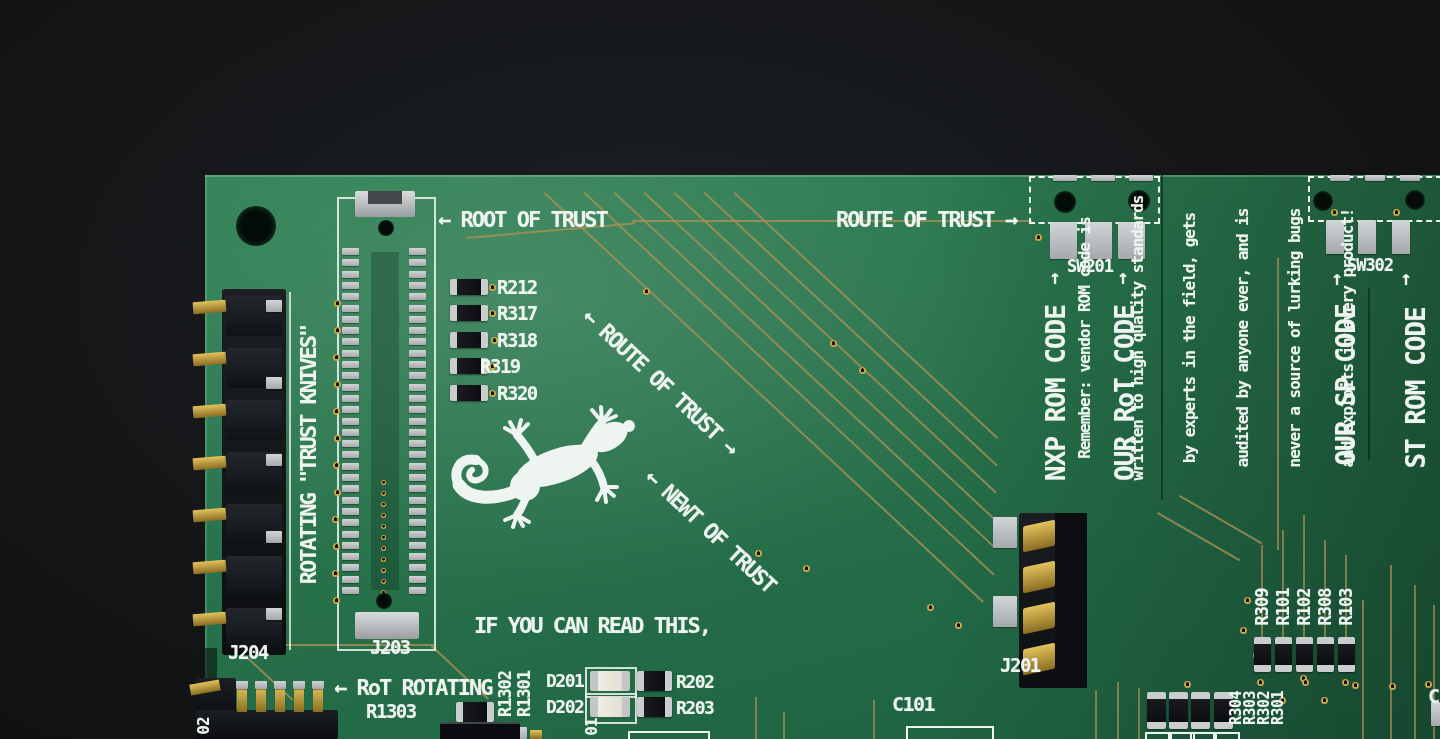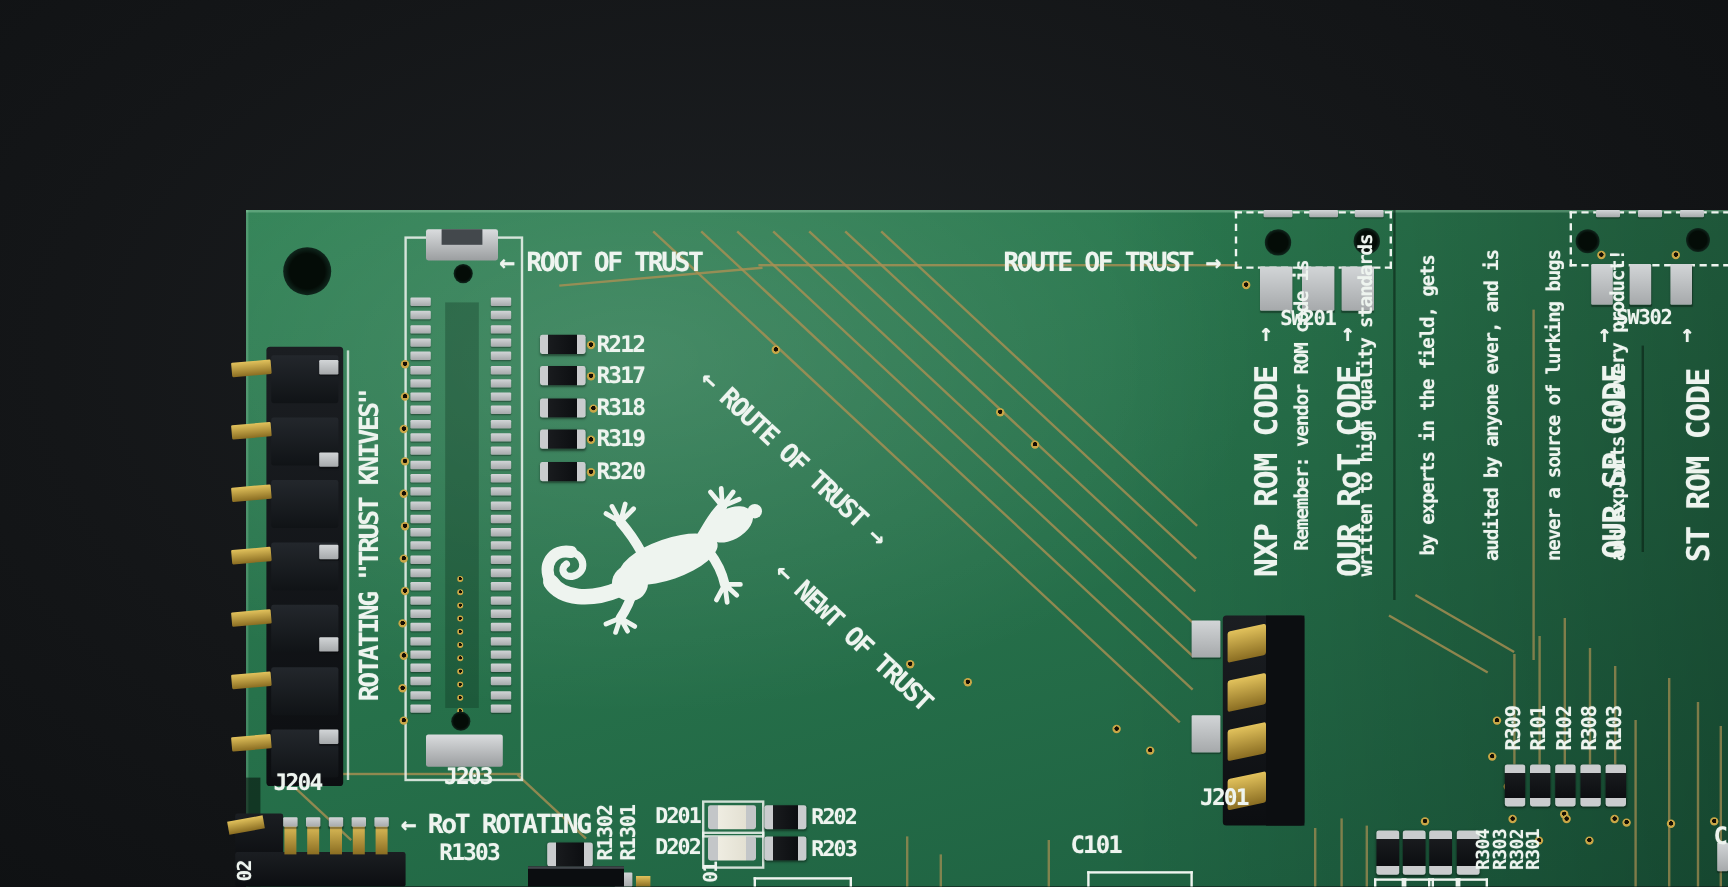--- a/index.html
+++ b/index.html
@@ -117,26 +117,27 @@
       <path d="M172,84 L165,97 M172,84 L174,99 M172,84 L182,93 M172,84 L185,84" fill="none" stroke-width="4"></path>
 
       <path d="M103,58 C97,47 92,40 85,32" fill="none" stroke-width="8"></path>
       <path d="M85,32 L73,25 M85,32 L78,19 M85,32 L89,17 M85,32 L96,21" fill="none" stroke-width="4"></path>
 
       <path d="M97,85 C94,96 90,105 85,112" fill="none" stroke-width="8"></path>
       <path d="M85,112 L73,117 M85,112 L81,124 M85,112 L91,123 M85,112 L97,119" fill="none" stroke-width="4"></path>
     </g>
   </svg>
 
-  <div class="silk t22" style="left:416px;top:208px;">← ROOT OF TRUST</div>
+  <div class="silk t22" style="left:438px;top:208px;">← ROOT OF TRUST</div>
   <div class="silk t22" style="left:836px;top:208px;">ROUTE OF TRUST →</div>
   <div class="silk t22 diag" style="left:660px;top:382px;">← ROUTE OF TRUST →</div>
   <div class="silk t22 diag" style="left:710px;top:531px;">← NEWT OF TRUST</div>
 
   <div class="silk t22" style="left:592px;top:568px;transform:translateX(-50%);text-align:center;line-height:23px;">
+    <div>IF YOU CAN READ THIS,</div>
   </div>
 
   <div class="silk t22 rotccw" style="left:309px;top:455px;">ROTATING "TRUST KNIVES"</div>
   <div class="silk t22" style="left:334px;top:676px;">← RoT ROTATING</div>
 
   <div class="silk t16 rotccw" style="left:1216px;top:338px;width:312px;text-align:center;line-height:17.5px;">
     <div>Remember: vendor ROM code is</div>
     <div>written to high quality standards</div>
     <div>by experts in the field, gets</div>
     <div>audited by anyone ever, and is</div>
@@ -151,21 +152,21 @@
   <div class="silk" style="left:1331px;top:268px;font-size:20px;">↑</div>
   <div class="silk t26 rotccw" style="left:1346px;top:385px;">OUR SP CODE</div>
   <div class="silk" style="left:1400px;top:268px;font-size:20px;">↑</div>
   <div class="silk t26 rotccw" style="left:1416px;top:388px;">ST ROM CODE</div>
 
   <div class="silk t17 cc" style="left:1090px;top:266px;">SW201</div>
   <div class="silk t17 cc" style="left:1370px;top:265px;">SW302</div>
   <div class="silk" style="left:497px;top:277px;">R212</div>
   <div class="silk" style="left:497px;top:303px;">R317</div>
   <div class="silk" style="left:497px;top:330px;">R318</div>
-  <div class="silk" style="left:497px;top:356px;">R319</div>
+  <div class="silk" style="left:480px;top:356px;">R319</div>
   <div class="silk" style="left:497px;top:383px;">R320</div>
   <div class="silk" style="left:370px;top:637px;">J203</div>
   <div class="silk" style="left:228px;top:642px;z-index:5;">J204</div>
   <div class="silk" style="left:1000px;top:655px;z-index:6;">J201</div>
   <div class="silk t16 rotccw" style="left:204px;top:726px;z-index:6;">02</div>
   <div class="silk" style="left:366px;top:701px;">R1303</div>
   <div class="silk t17 rotccw" style="left:505px;top:694px;">R1302</div>
   <div class="silk t17 rotccw" style="left:524px;top:694px;">R1301</div>
   <div class="silk" style="left:546px;top:671px;font-size:18px;">D201</div>
   <div class="silk" style="left:546px;top:697px;font-size:18px;">D202</div>

